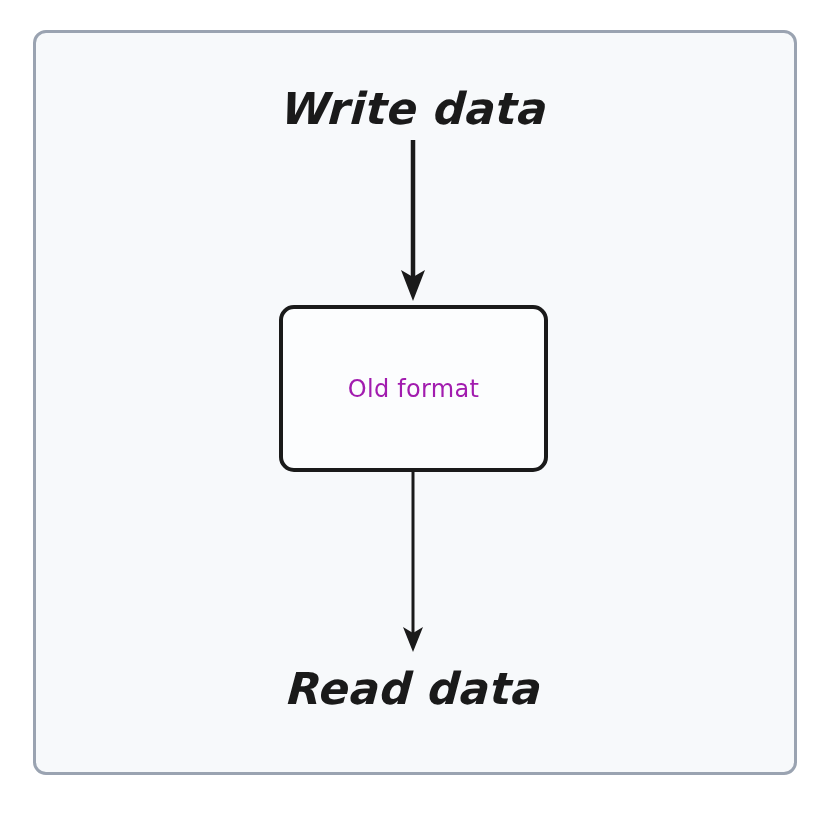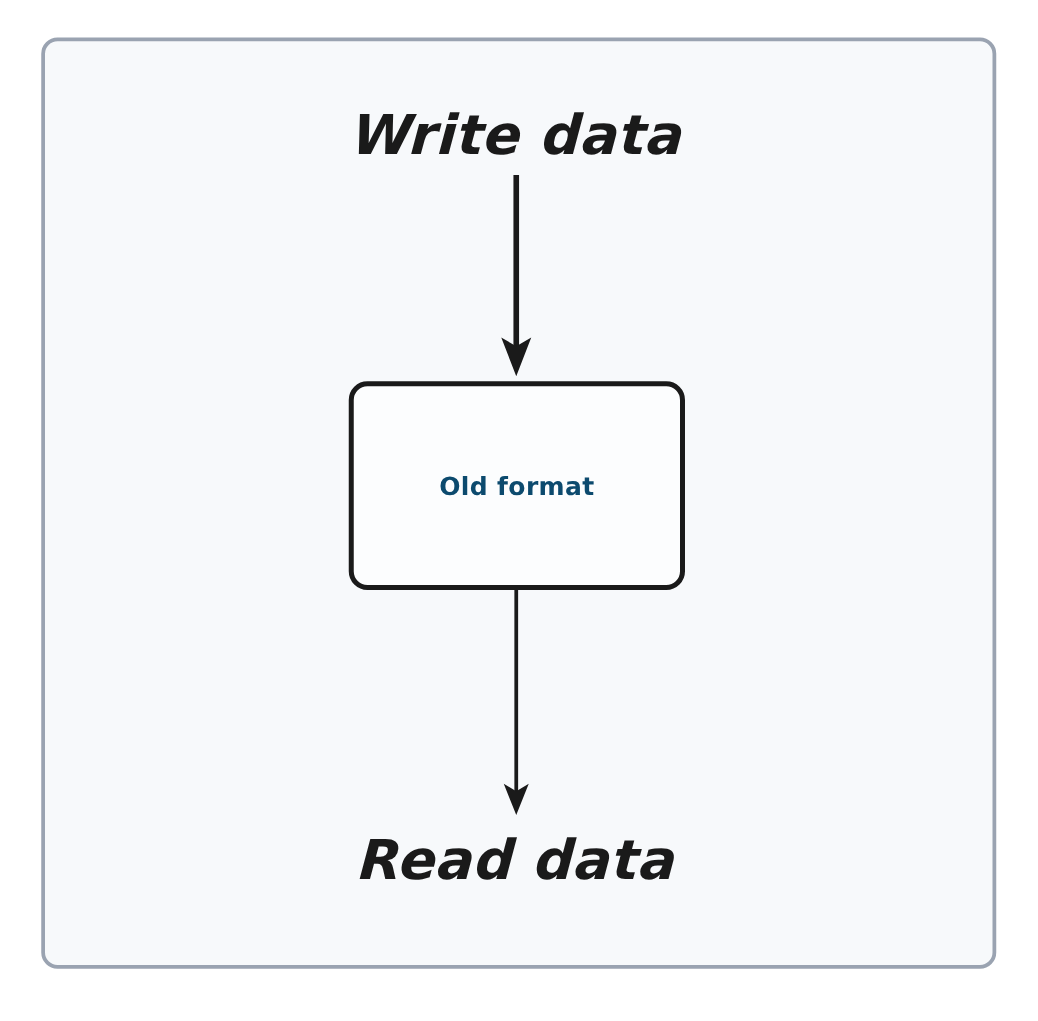--- a/index.html
+++ b/index.html
@@ -83,23 +83,23 @@
     box-sizing: border-box;
     background: #fcfdfe;
     border: 4px solid #1a1a1a;
     border-radius: 15px;
     display: flex;
     align-items: center;
     justify-content: center;
   }
 
   .box-label {
-    font-size: 20px;
-    font-weight: 700;
-    color: #0c4a6e;
+    font-size: 24px;
+    font-weight: 400;
+    color: #a21caf;
     letter-spacing: 0.3px;
     font-family: "DejaVu Sans", sans-serif;
   }
 </style>
 </head>
 <body>
 
 <div id="canvas">
 
   <div class="panel"></div>

